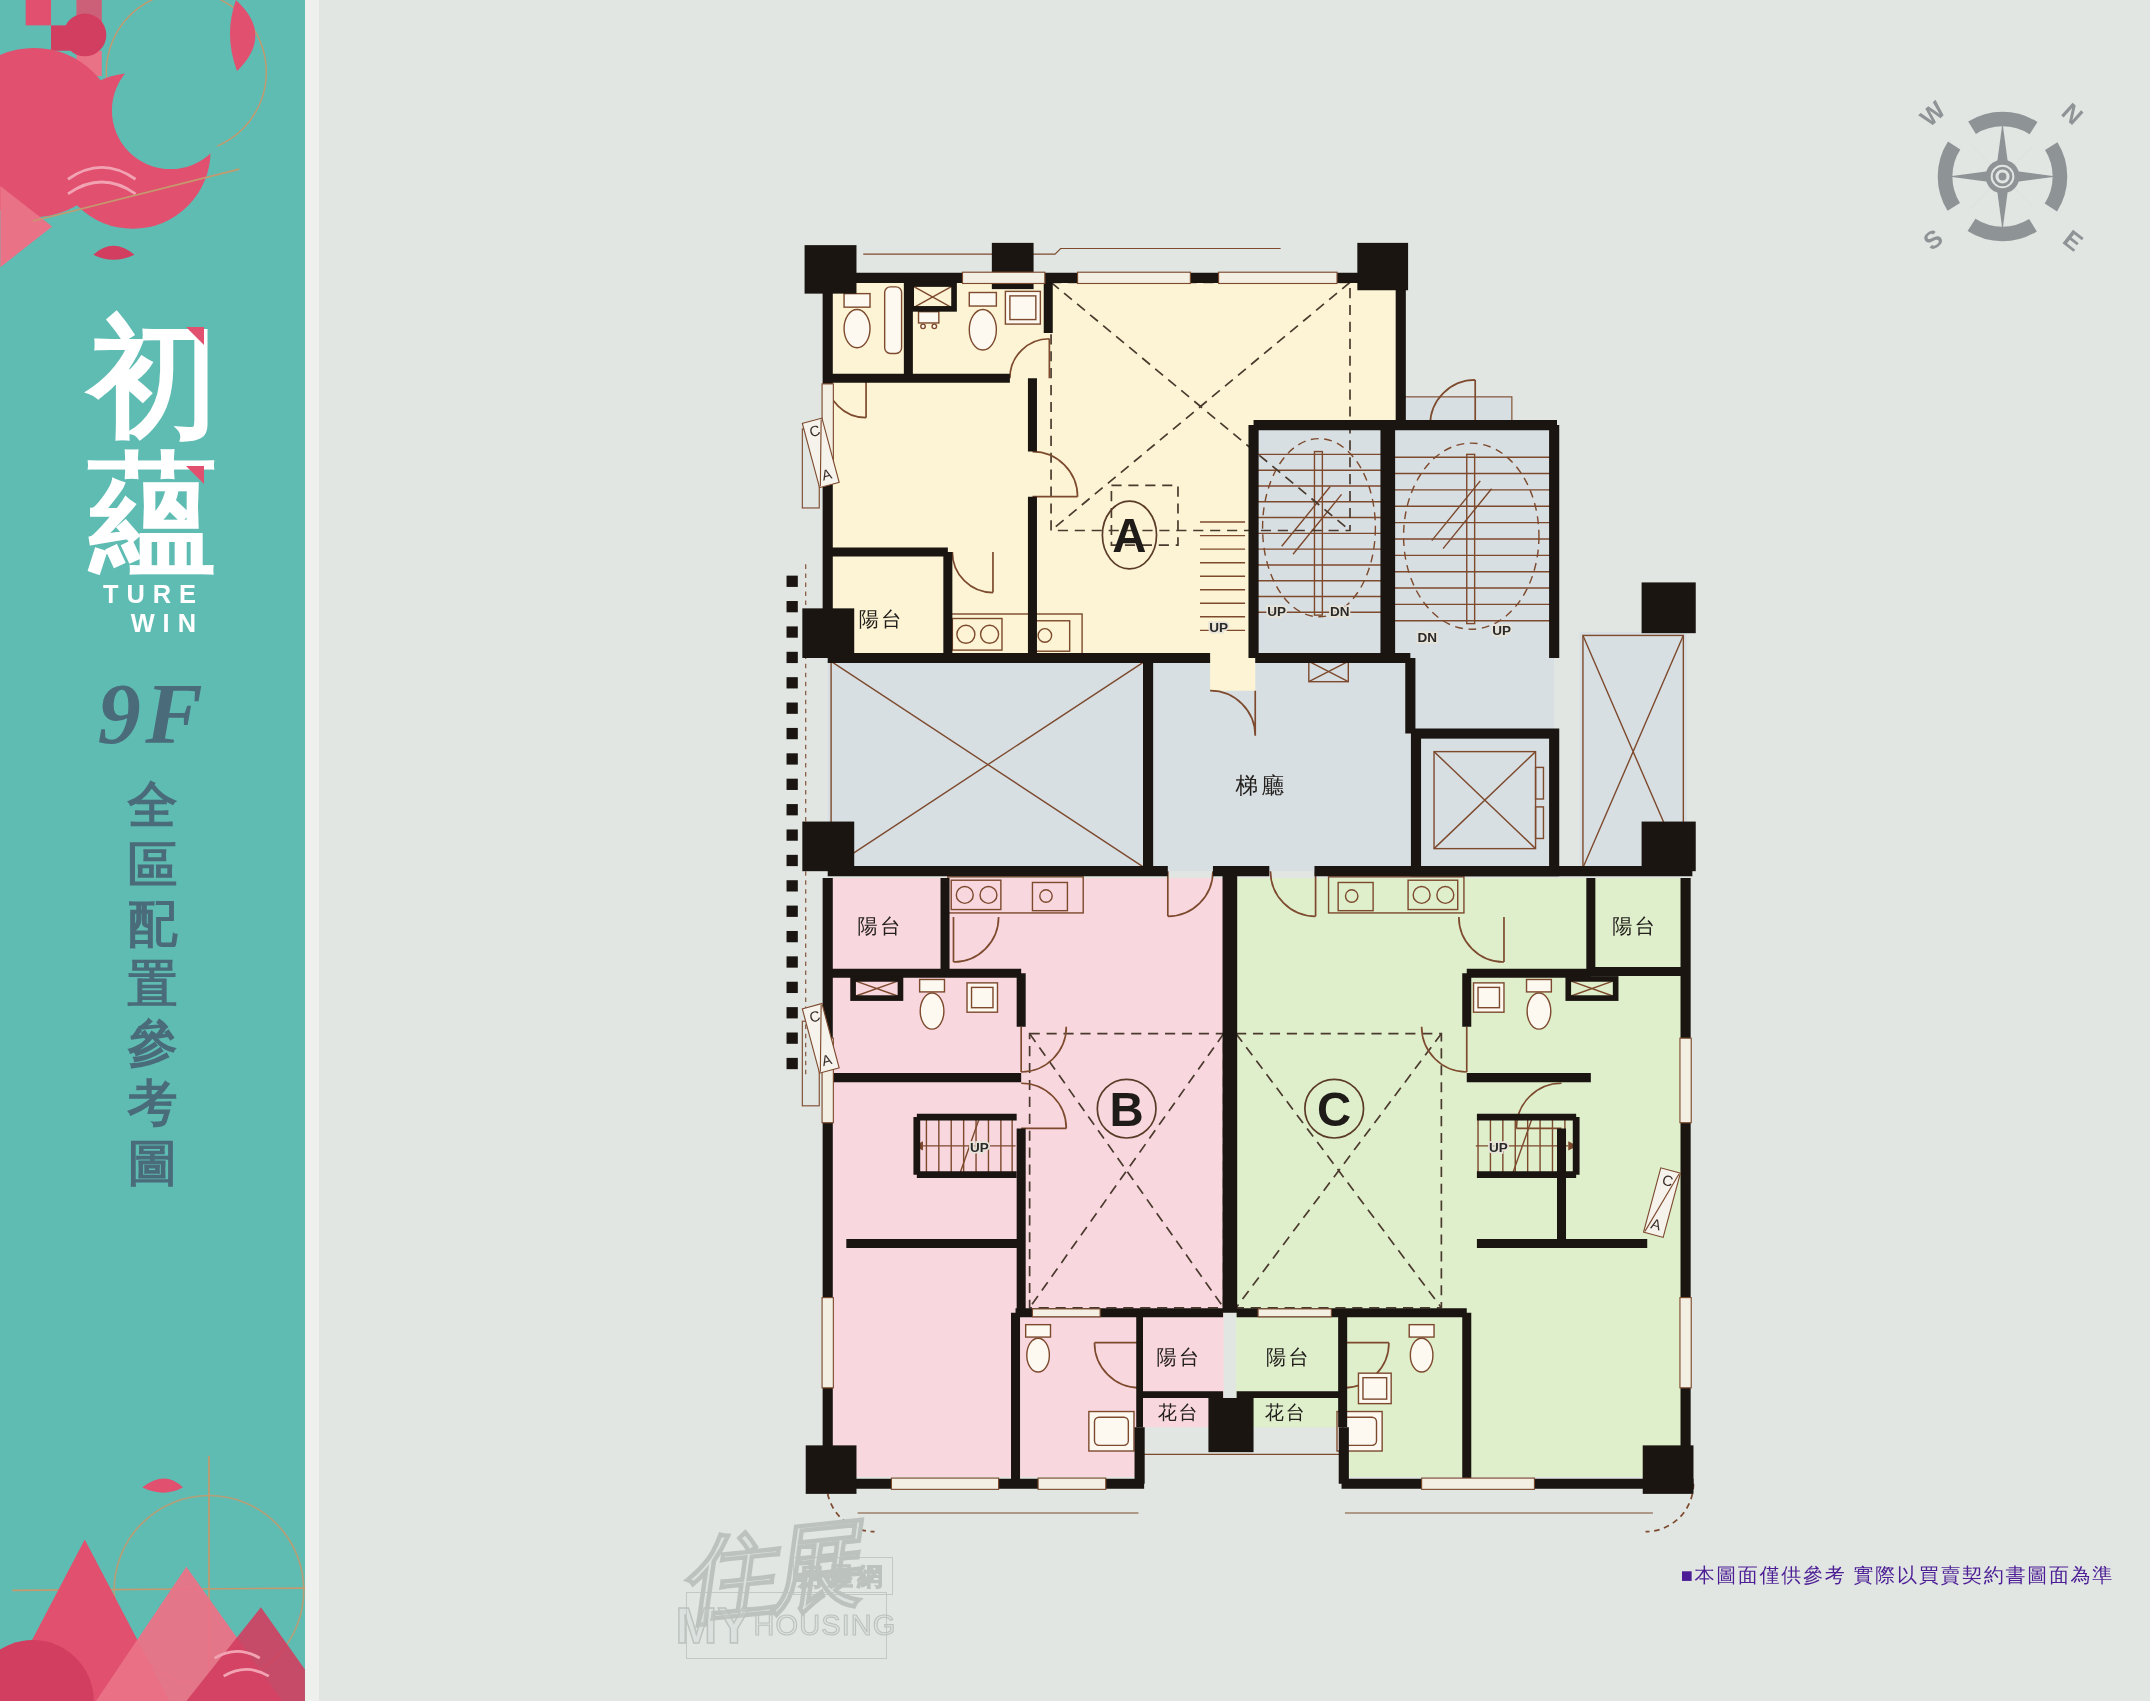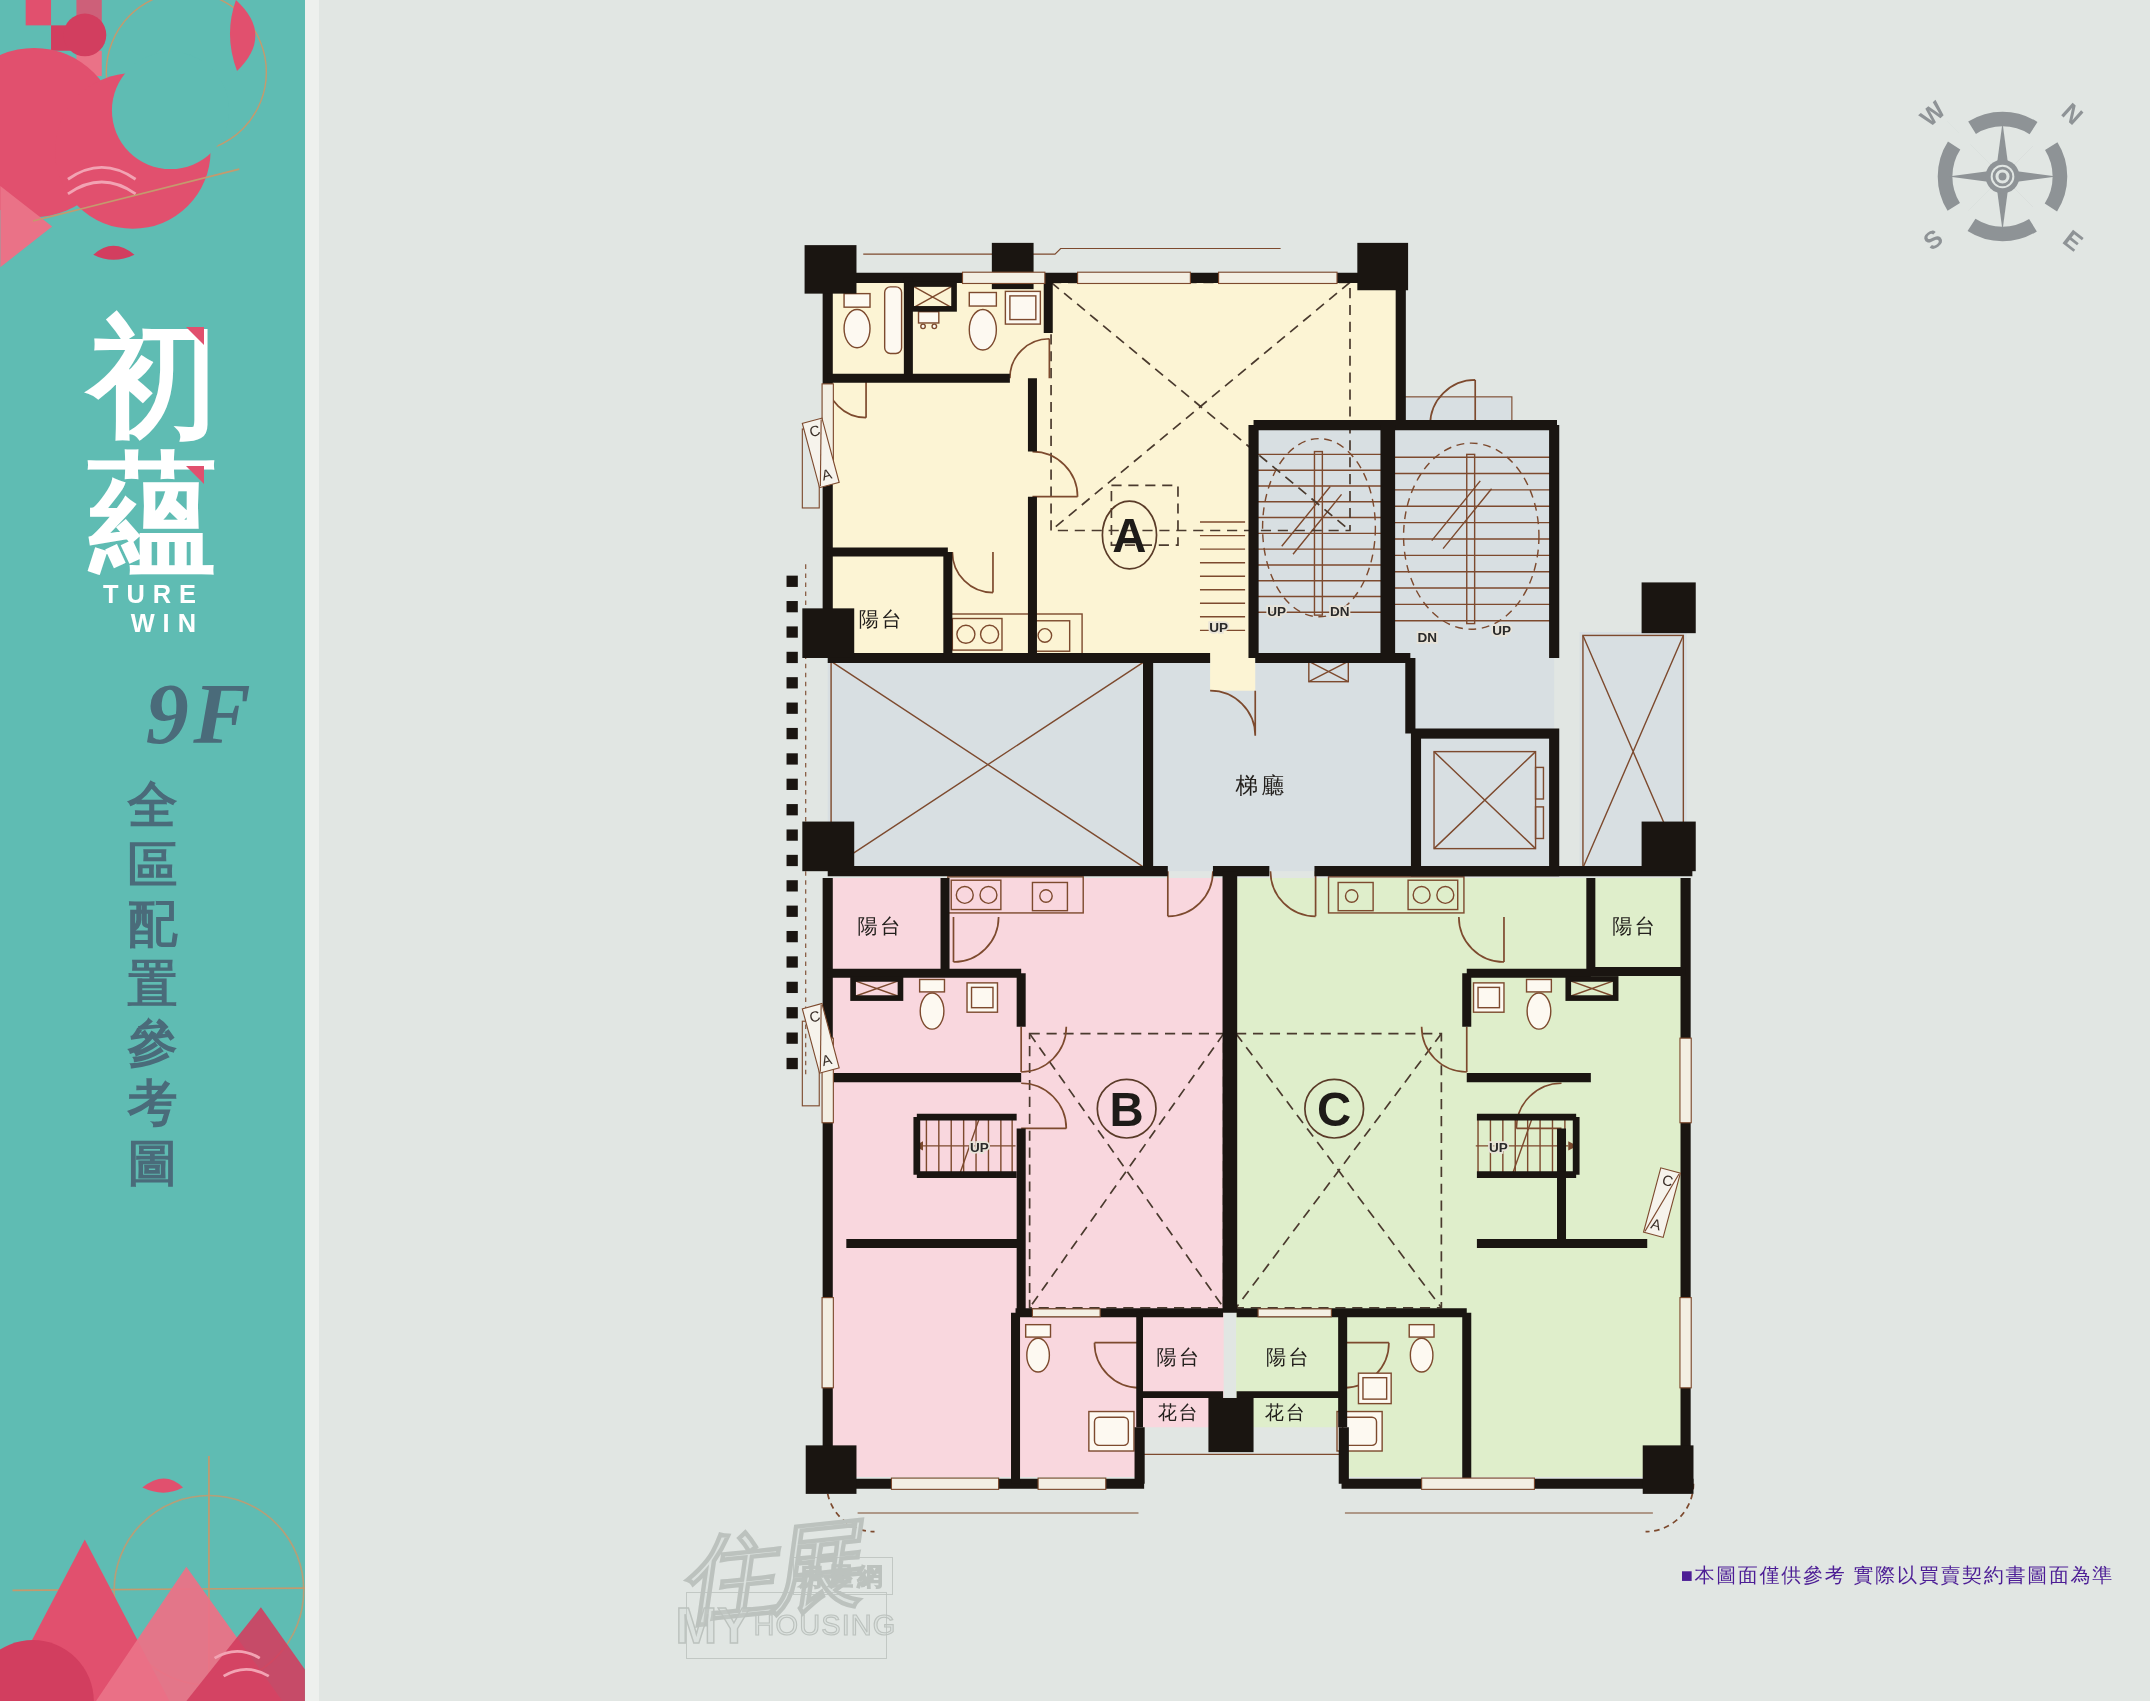--- a/index.html
+++ b/index.html
@@ -14,21 +14,21 @@
   .brand-big{position:absolute;left:0;width:305px;text-align:center;color:#ffffff;
              font-family:"Liberation Serif",serif;font-weight:700;font-size:130px;line-height:130px;}
   #brand-char1{top:314px;} #brand-char2{top:450px;}
   .accent{position:absolute;width:0;height:0;border-style:solid;border-color:transparent #e1506e transparent transparent;}
   #accent1{left:186px;top:327px;border-width:0 18px 18px 0;}
   #accent2{left:186px;top:466px;border-width:0 18px 18px 0;}
   .brand-en{position:absolute;left:0;width:204px;text-align:right;color:#ffffff;
             font-family:Liberation Sans, sans-serif;font-weight:600;font-size:25.4px;letter-spacing:8px;}
   #brand-en1{top:580px;} #brand-en2{top:577px;margin-top:32px;}
   #floor-label{position:absolute;left:0;top:664px;width:305px;text-align:center;color:#4a6b7a;
-               font-family:"Liberation Serif",serif;font-style:italic;font-weight:700;font-size:86px;letter-spacing:4.5px;margin-left:48px;}
+               font-family:"Liberation Serif",serif;font-style:italic;font-weight:700;font-size:86px;letter-spacing:4.5px;}
   #subtitle{position:absolute;left:0;top:780px;width:305px;display:flex;flex-direction:column;
             align-items:center;gap:9.6px;color:#4a6b7a;font-family:"Liberation Serif",serif;
             font-weight:700;font-size:50px;line-height:50px;}
   
   #compass{position:absolute;left:1909px;top:83px;}
   .cmp-letter{font-family:"Liberation Sans",sans-serif;font-weight:700;font-size:44px;fill:#8e9396;}
   
   #plan{position:absolute;left:773px;top:237px;}
   .lbl{font-family:"Liberation Sans",sans-serif;font-size:36px;letter-spacing:4px;fill:#23201d;}
   .lbl-sm{font-family:"Liberation Sans",sans-serif;font-size:34px;letter-spacing:3px;fill:#23201d;}

